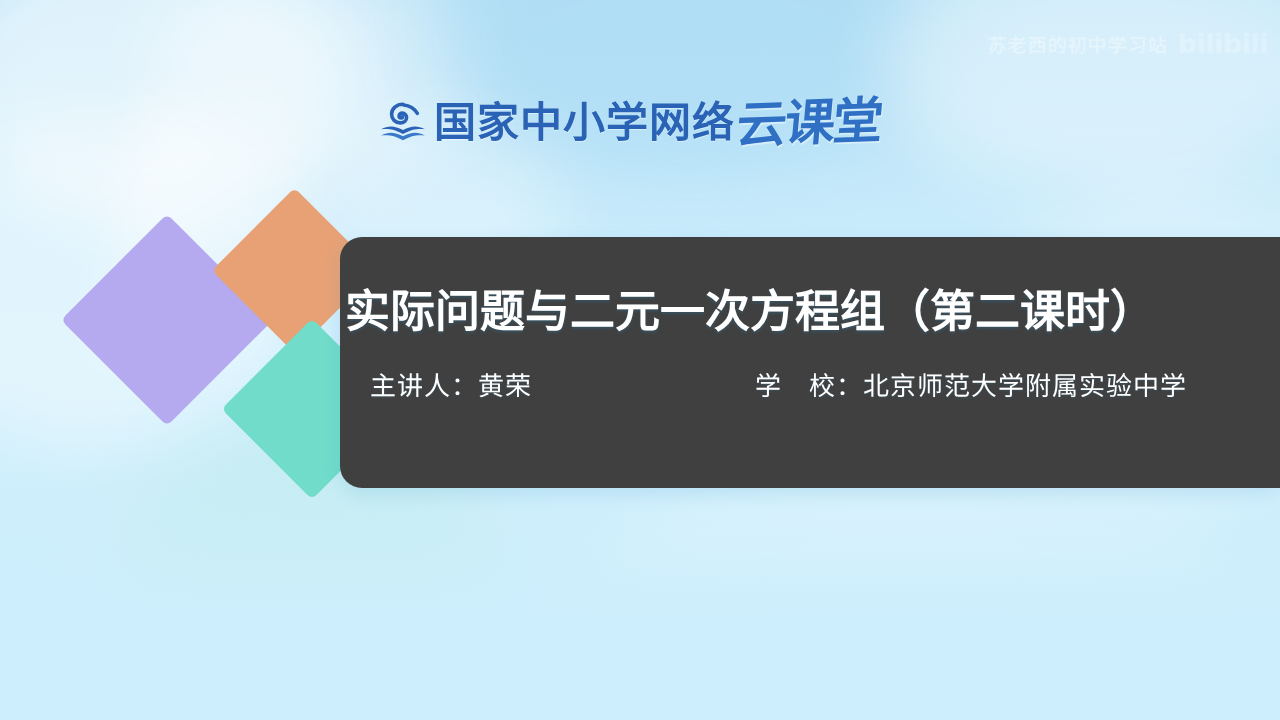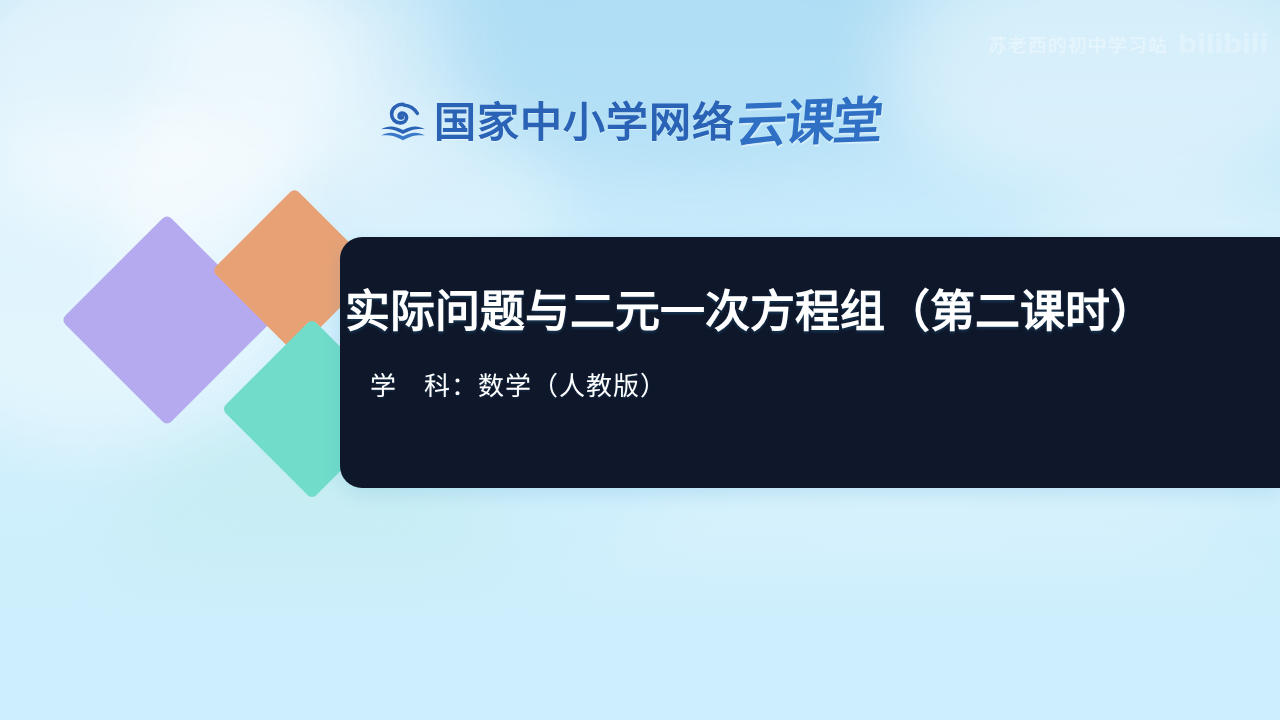--- a/index.html
+++ b/index.html
@@ -129,21 +129,21 @@
   .dia-orange { left: 236px; top: 212px; width: 117px; height: 117px; background: #e8a175; }
   .dia-teal   { left: 248px; top: 345px; width: 128px; height: 128px; background: #70dcc9; }
 
   
   .panel {
     position: absolute;
     left: 340px;
     top: 237px;
     width: 940px;
     height: 251px;
-    background: #0f172a;
+    background: #404040;
     border-radius: 22px 0 0 22px;
     box-shadow: 0 6px 18px rgba(70,160,210,.18);
   }
   .panel-title {
     position: absolute;
     left: 5px;
     top: 52px;
     width: 935px;
     font-size: 45px;
     font-weight: 700;
@@ -211,18 +211,21 @@
   </div>
 
   <div class="diamond dia-purple"></div>
   <div class="diamond dia-orange"></div>
   <div class="diamond dia-teal"></div>
 
   <div class="panel">
     <div class="panel-title">实际问题与二元一次方程组（第二课时）</div>
     <div class="panel-rows">
       <div class="info-row">
-        <span class="info-cell-left">学　科：数学（人教版）</span>
+        <span class="info-cell-left">主讲人：黄荣</span>
+        <span class="info-cell-right">学　校：北京师范大学附属实验中学</span>
+      </div>
+      <div class="info-row">
       </div>
     </div>
   </div>
 
 </div>
 
 </body></html>

